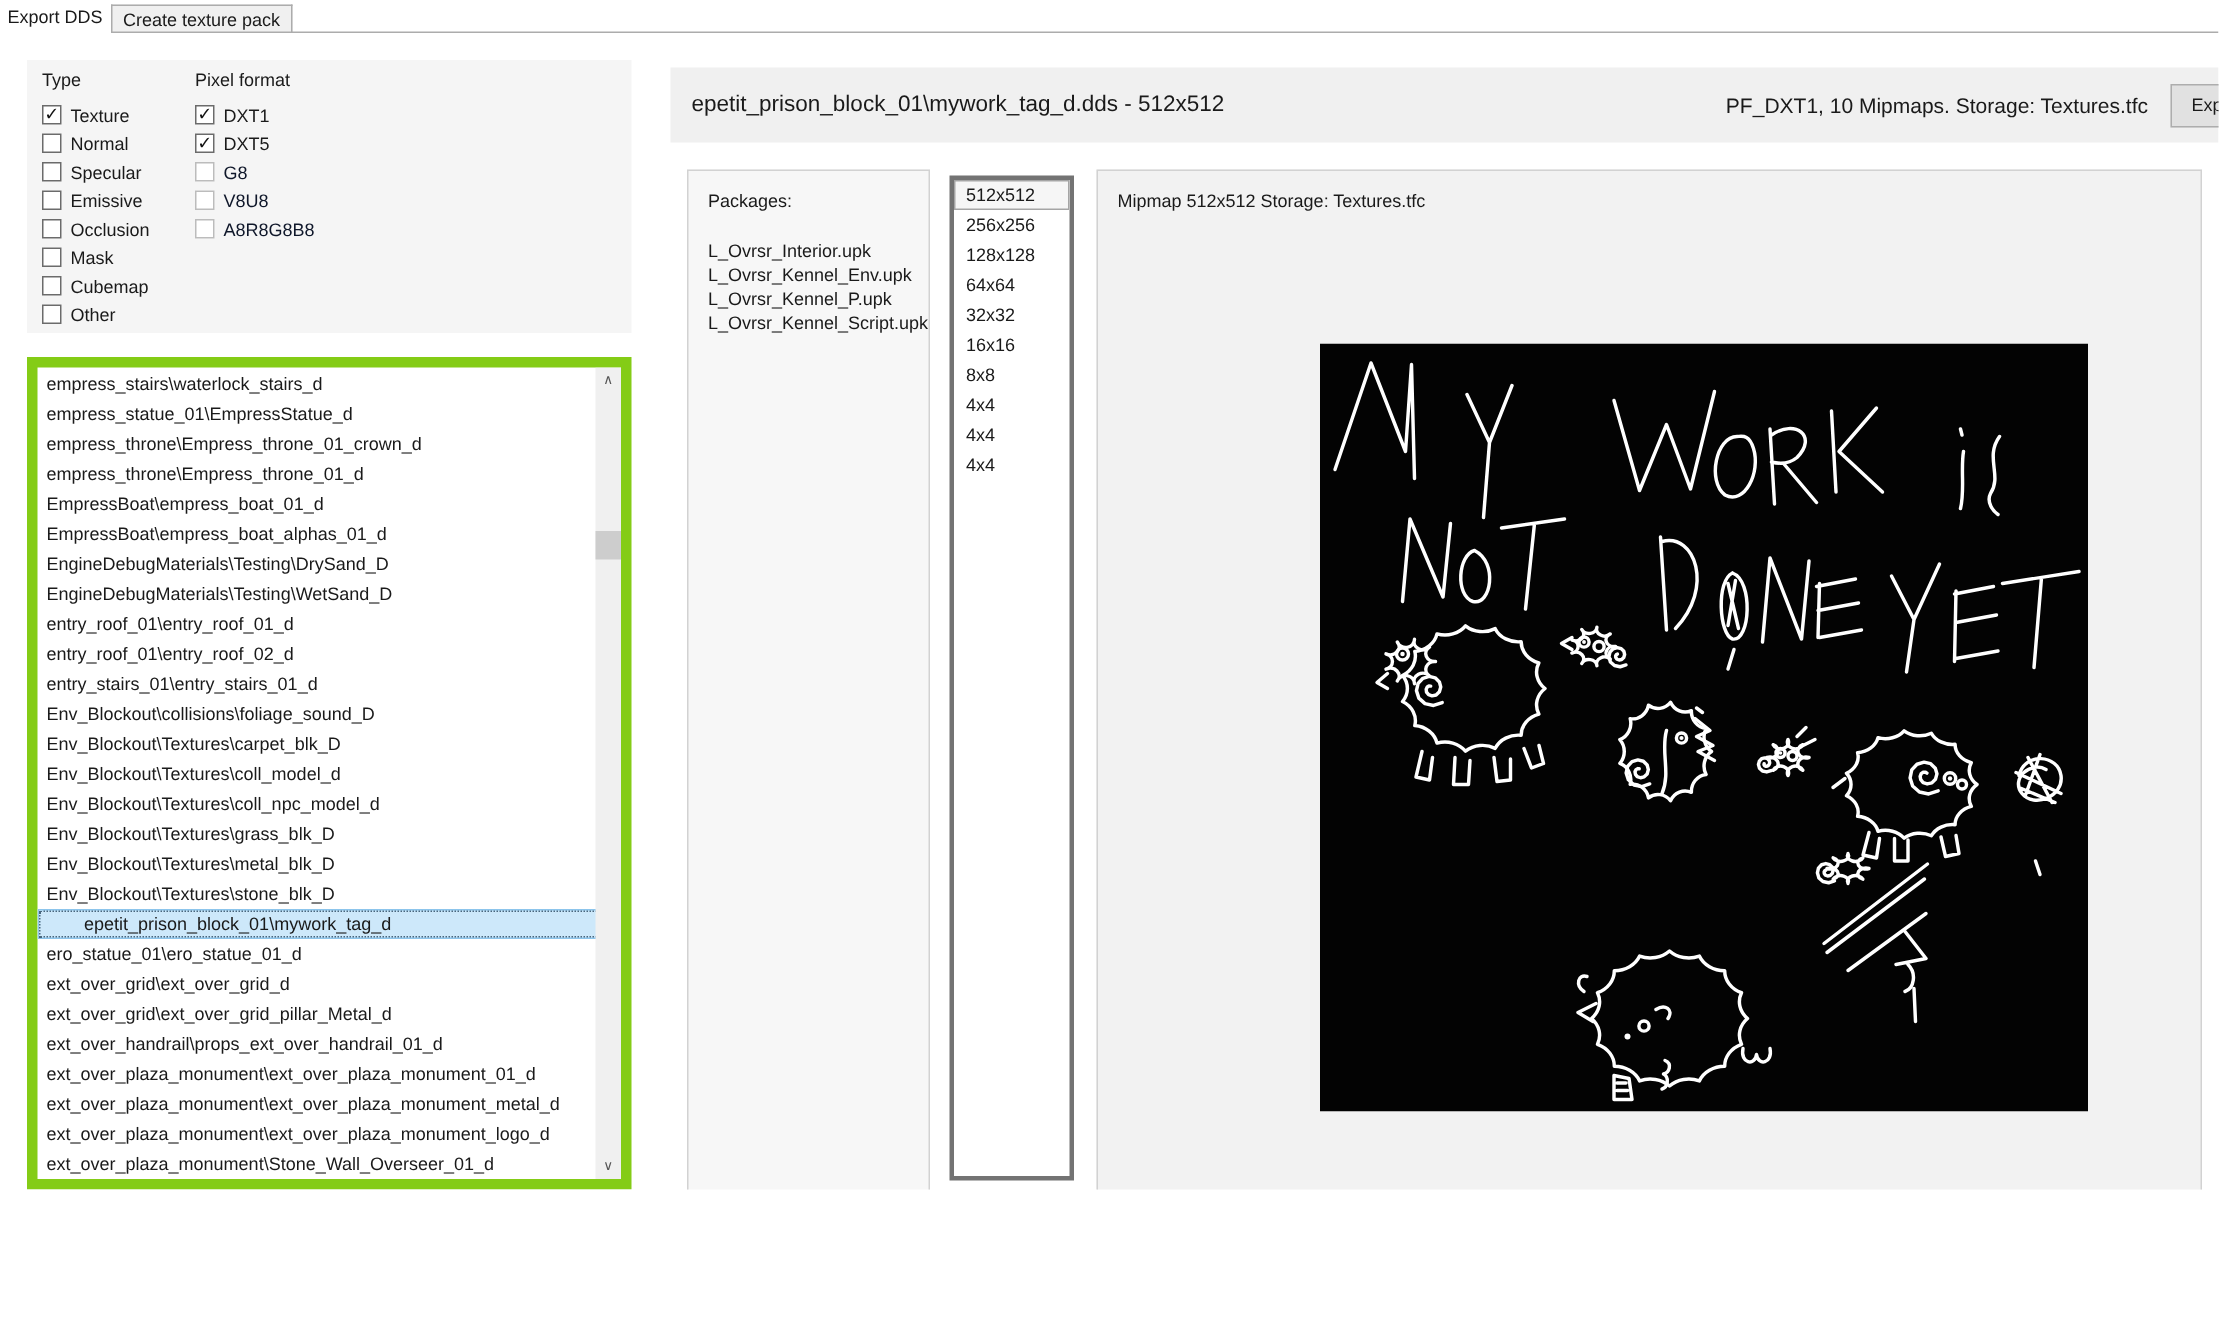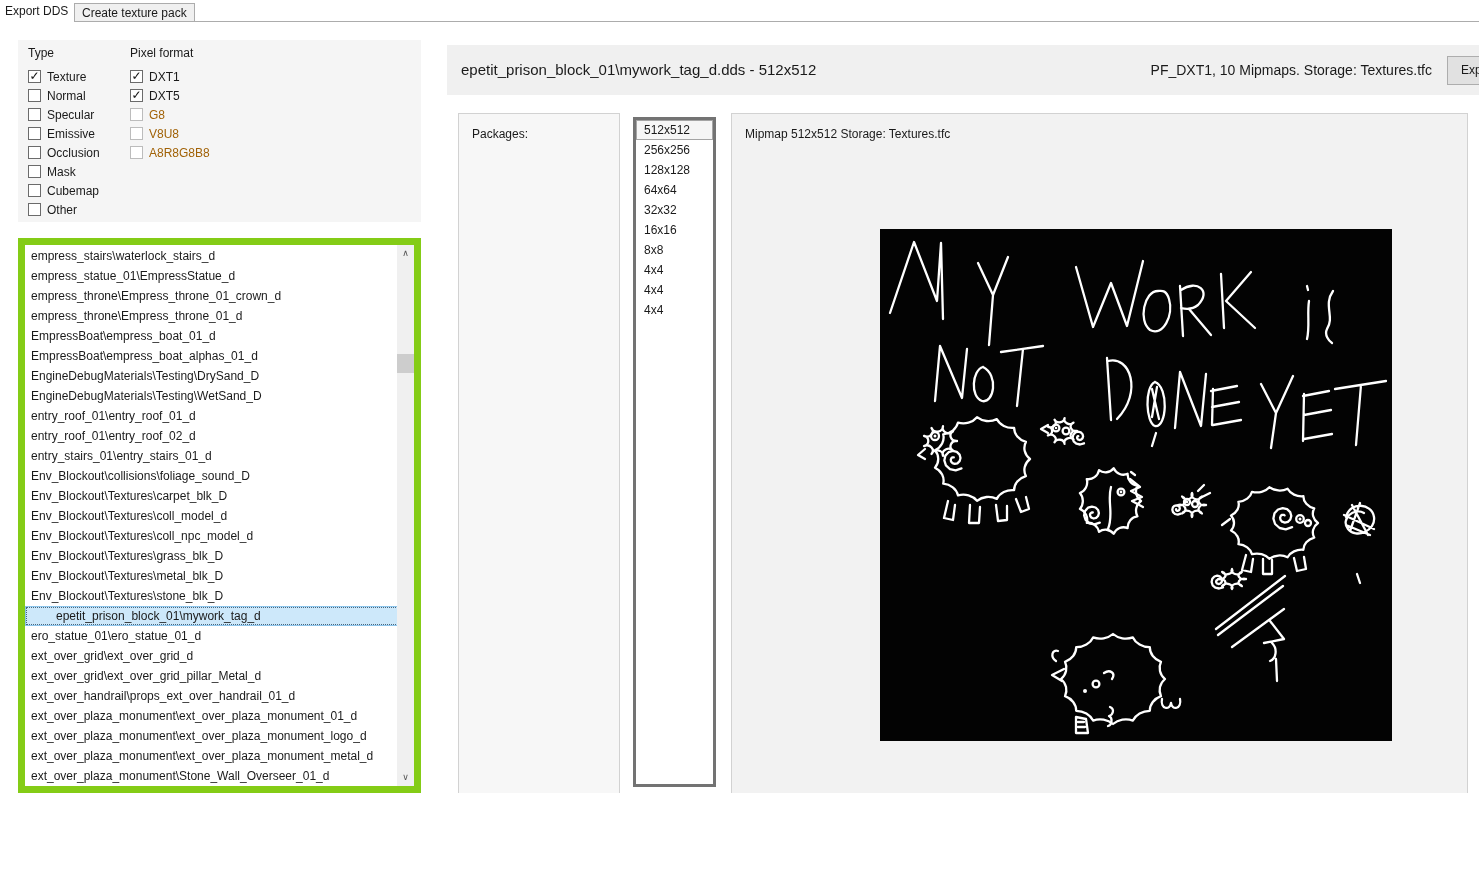--- a/index.html
+++ b/index.html
@@ -18,21 +18,21 @@
   #filters{position:absolute;left:18px;top:40px;width:403px;height:182px;background:#f5f5f5;}
   .grouplabel{position:absolute;top:6px;color:#1a1a1a;}
   #type-label{left:10px;} #pf-label{left:112px;}
   .checkcol{position:absolute;top:27px;}
   #type-col{left:10px;} #pf-col{left:112px;}
   .crow{display:flex;align-items:center;height:19px;}
   .cbx{width:13px;height:13px;box-sizing:border-box;border:1px solid #6b6b6b;background:#fff;
        font-size:12px;line-height:11px;text-align:center;color:#111;flex:0 0 13px;}
   .cblabel{margin-left:6px;white-space:nowrap;}
   .crow.dis .cbx{border-color:#bcbcbc;}
-  .crow.dis .cblabel{color:#a16207;}
+  .crow.dis .cblabel{color:#0f172a;}
 
   
   #texlist{position:absolute;left:18px;top:238px;width:403px;height:555px;background:#fff;
            border:7px solid #84cc16;box-sizing:border-box;overflow:hidden;}
   #list-rows{position:absolute;left:0;top:1px;width:384px;}
   .lrow{height:20px;line-height:20px;padding-left:6px;box-sizing:border-box;position:relative;
         white-space:nowrap;overflow:hidden;}
   .lrow.sel{background:#cde8fa;padding-left:31px;}
   .lrow.sel::before{content:"";position:absolute;inset:0;border:1px solid #8cc5ec;pointer-events:none;}
   .lrow.sel::after{content:"";position:absolute;inset:1px;border:1px dotted #49677e;pointer-events:none;}
@@ -166,42 +166,48 @@
         <div class="lrow">Env_Blockout\Textures\coll_npc_model_d</div>
         <div class="lrow">Env_Blockout\Textures\grass_blk_D</div>
         <div class="lrow">Env_Blockout\Textures\metal_blk_D</div>
         <div class="lrow">Env_Blockout\Textures\stone_blk_D</div>
         <div class="lrow sel">epetit_prison_block_01\mywork_tag_d</div>
         <div class="lrow">ero_statue_01\ero_statue_01_d</div>
         <div class="lrow">ext_over_grid\ext_over_grid_d</div>
         <div class="lrow">ext_over_grid\ext_over_grid_pillar_Metal_d</div>
         <div class="lrow">ext_over_handrail\props_ext_over_handrail_01_d</div>
         <div class="lrow">ext_over_plaza_monument\ext_over_plaza_monument_01_d</div>
+        <div class="lrow">ext_over_plaza_monument\ext_over_plaza_monument_metal_d</div>
         <div class="lrow">ext_over_plaza_monument\ext_over_plaza_monument_logo_d</div>
-        <div class="lrow">ext_over_plaza_monument\ext_over_plaza_monument_metal_d</div>
         <div class="lrow">ext_over_plaza_monument\Stone_Wall_Overseer_01_d</div>
         <div class="lrow">ext_over_wall\Ext_wall_over_01_d</div>
       </div>
     <div id="scrollbar">
       <div class="sb-btn up">∧</div>
       <div id="sb-thumb"></div>
       <div class="sb-btn down">∨</div>
     </div>
   </div>
 
   <div id="export-btn" class="winbtn">Export 1934 DDS</div>
 
   <div id="dheader">
     <div id="dtitle">epetit_prison_block_01\mywork_tag_d.dds - 512x512</div>
     <div id="dinfo">PF_DXT1, 10 Mipmaps. Storage: Textures.tfc</div>
     <div id="dexport" class="winbtn">Exp</div>
   </div>
 
   <div id="pkgpanel">
     <div id="pkg-heading">Packages:</div>
+    <div id="pkg-items">
+        <div class="pkg">L_Ovrsr_Interior.upk</div>
+        <div class="pkg">L_Ovrsr_Kennel_Env.upk</div>
+        <div class="pkg">L_Ovrsr_Kennel_P.upk</div>
+        <div class="pkg">L_Ovrsr_Kennel_Script.upk</div>
+      </div>
   </div>
 
   <div id="miplist">
       <div class="mrow sel">512x512</div>
       <div class="mrow">256x256</div>
       <div class="mrow">128x128</div>
       <div class="mrow">64x64</div>
       <div class="mrow">32x32</div>
       <div class="mrow">16x16</div>
       <div class="mrow">8x8</div>

